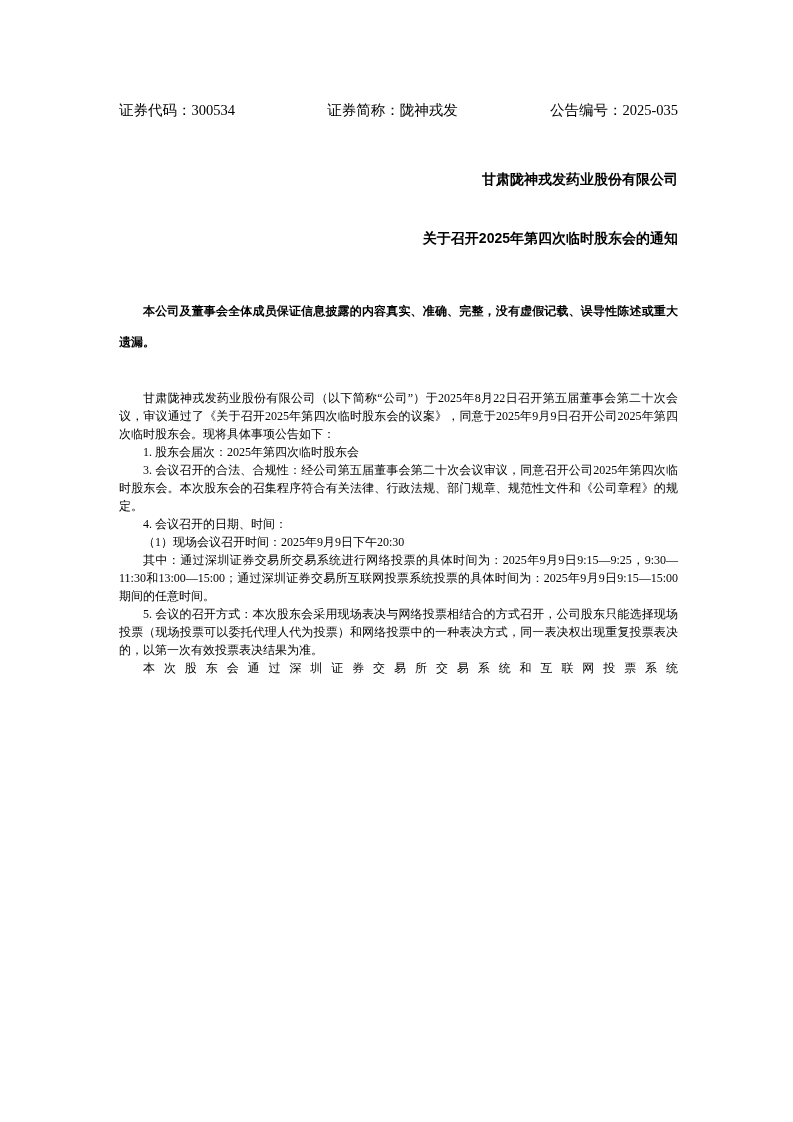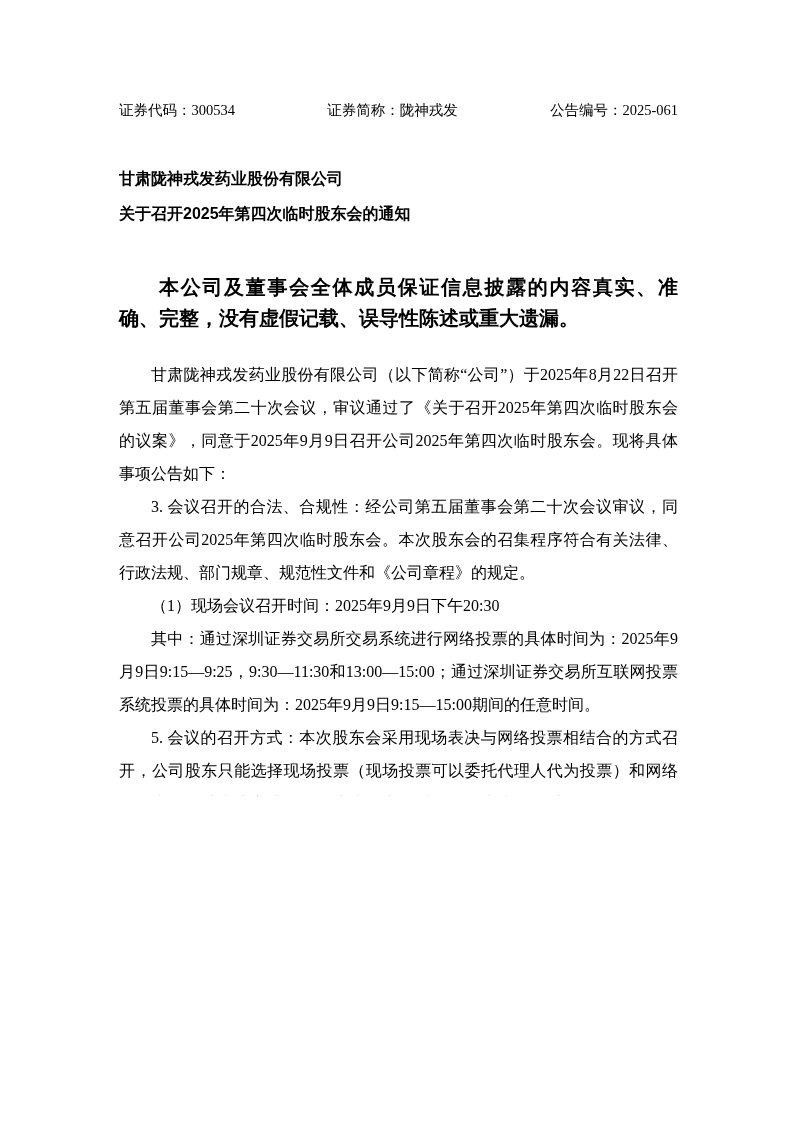--- a/index.html
+++ b/index.html
@@ -20,41 +20,41 @@
   }
   .doc-header {
     margin-top: 101px;
     display: flex;
     justify-content: space-between;
     font-size: 14.5px;
     line-height: 19px;
     white-space: nowrap;
   }
   .doc-title {
-    text-align: left;
+    text-align: right;
     font-weight: bold;
     font-family: "Liberation Sans", "DejaVu Sans", sans-serif;
-    font-size: 16px;
+    font-size: 14px;
     line-height: 30px;
   }
   .doc-title.first { margin-top: 44px; }
-  .doc-title.second { margin-top: 5px; }
+  .doc-title.second { margin-top: 29px; }
   .disclaimer {
     margin: 43px 0 0 0;
     font-weight: bold;
-    font-size: 20px;
+    font-size: 12px;
     line-height: 31px;
     text-align: justify;
     text-indent: 2em;
     font-family: "Liberation Serif", "DejaVu Serif", serif;
   }
   .body-text {
-    margin-top: 24px;
-    font-size: 16px;
-    line-height: 33px;
+    margin-top: 31px;
+    font-size: 12px;
+    line-height: 18px;
   }
   .body-text p {
     margin: 0;
     text-align: justify;
     text-indent: 2em;
   }
   .body-text p.heading {
     font-weight: bold;
     font-family: "Liberation Sans", "DejaVu Sans", sans-serif;
   }
@@ -64,31 +64,33 @@
 </style>
 </head>
 <body>
 
 <div class="page">
   <div class="content">
 
     <div class="doc-header">
       <span>证券代码：300534</span>
       <span>证券简称：陇神戎发</span>
-      <span>公告编号：2025-061</span>
+      <span>公告编号：2025-035</span>
     </div>
 
     <div class="doc-title first">甘肃陇神戎发药业股份有限公司</div>
     <div class="doc-title second">关于召开2025年第四次临时股东会的通知</div>
 
     <p class="disclaimer">本公司及董事会全体成员保证信息披露的内容真实、准确、完整，没有虚假记载、误导性陈述或重大遗漏。</p>
 
     <div class="body-text">
       <p>甘肃陇神戎发药业股份有限公司（以下简称“公司”）于2025年8月22日召开第五届董事会第二十次会议，审议通过了《关于召开2025年第四次临时股东会的议案》，同意于2025年9月9日召开公司2025年第四次临时股东会。现将具体事项公告如下：</p>
+      <p>1. 股东会届次：2025年第四次临时股东会</p>
       <p>3. 会议召开的合法、合规性：经公司第五届董事会第二十次会议审议，同意召开公司2025年第四次临时股东会。本次股东会的召集程序符合有关法律、行政法规、部门规章、规范性文件和《公司章程》的规定。</p>
+      <p>4. 会议召开的日期、时间：</p>
       <p>（1）现场会议召开时间：2025年9月9日下午20:30</p>
       <p>其中：通过深圳证券交易所交易系统进行网络投票的具体时间为：2025年9月9日9:15—9:25，9:30—11:30和13:00—15:00；通过深圳证券交易所互联网投票系统投票的具体时间为：2025年9月9日9:15—15:00期间的任意时间。</p>
       <p>5. 会议的召开方式：本次股东会采用现场表决与网络投票相结合的方式召开，公司股东只能选择现场投票（现场投票可以委托代理人代为投票）和网络投票中的一种表决方式，同一表决权出现重复投票表决的，以第一次有效投票表决结果为准。</p>
       <p class="spread">本次股东会通过深圳证券交易所交易系统和互联网投票系统</p>
     </div>
 
   </div>
 </div>
 
 </body></html>

